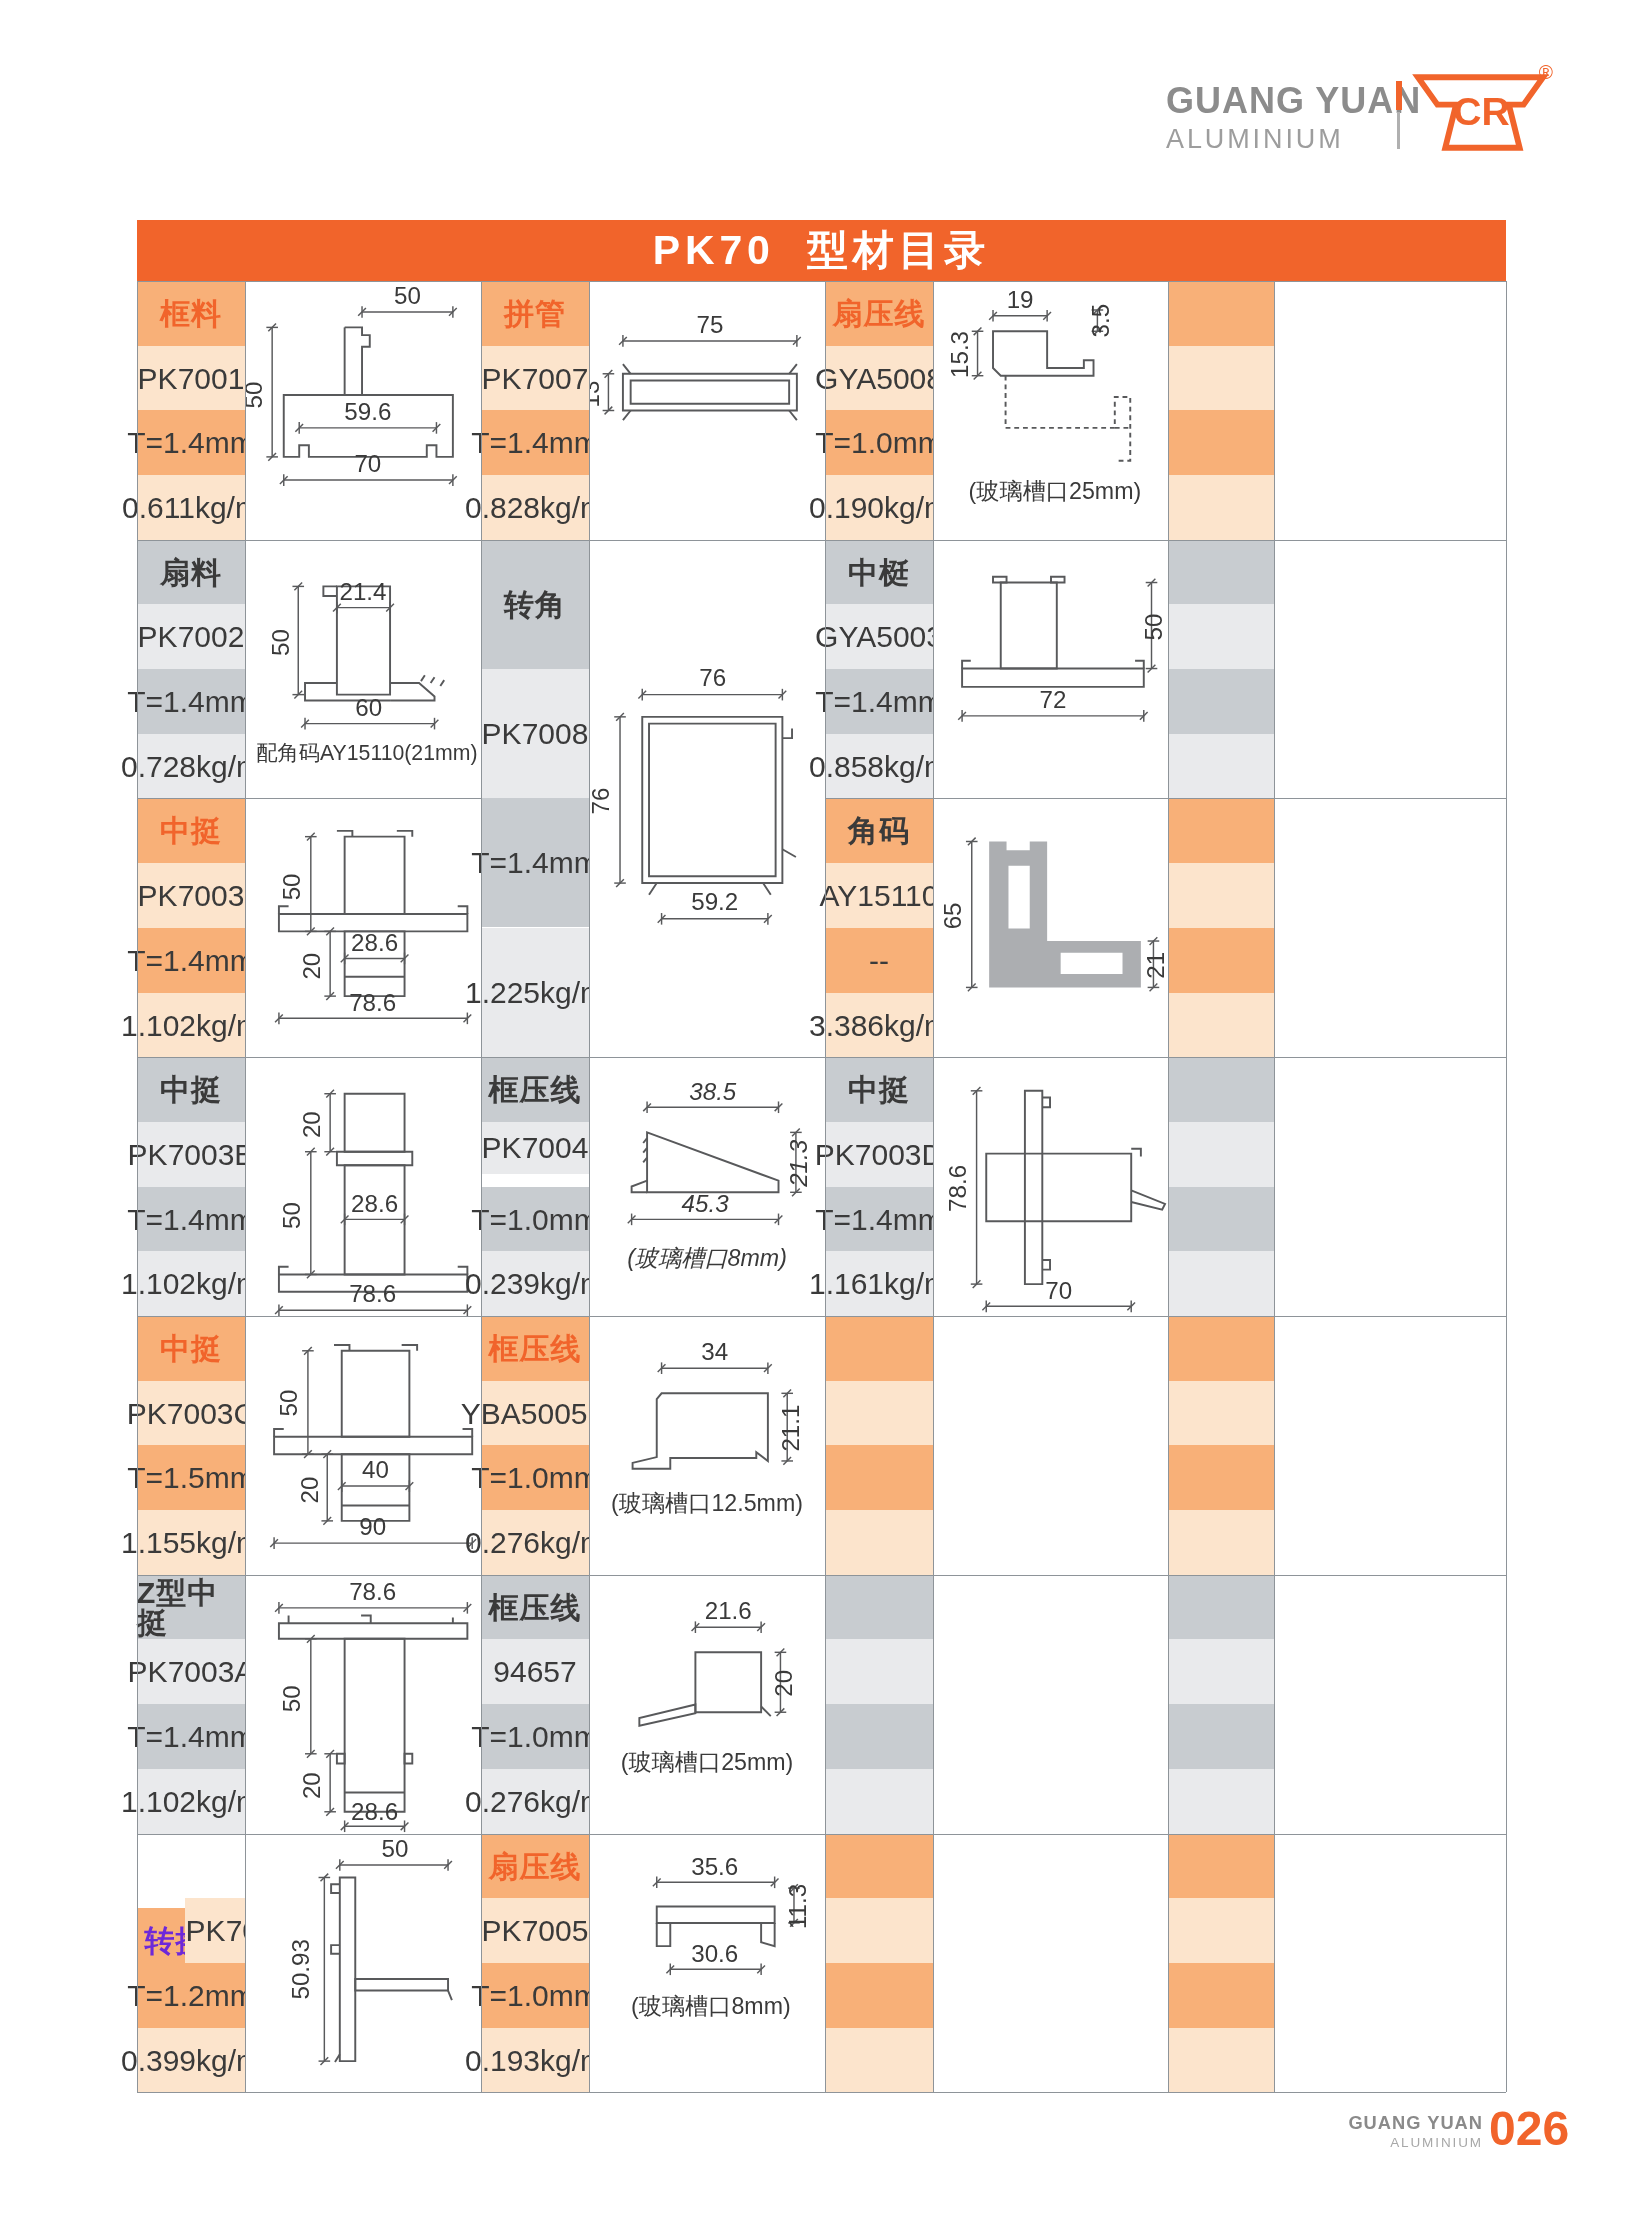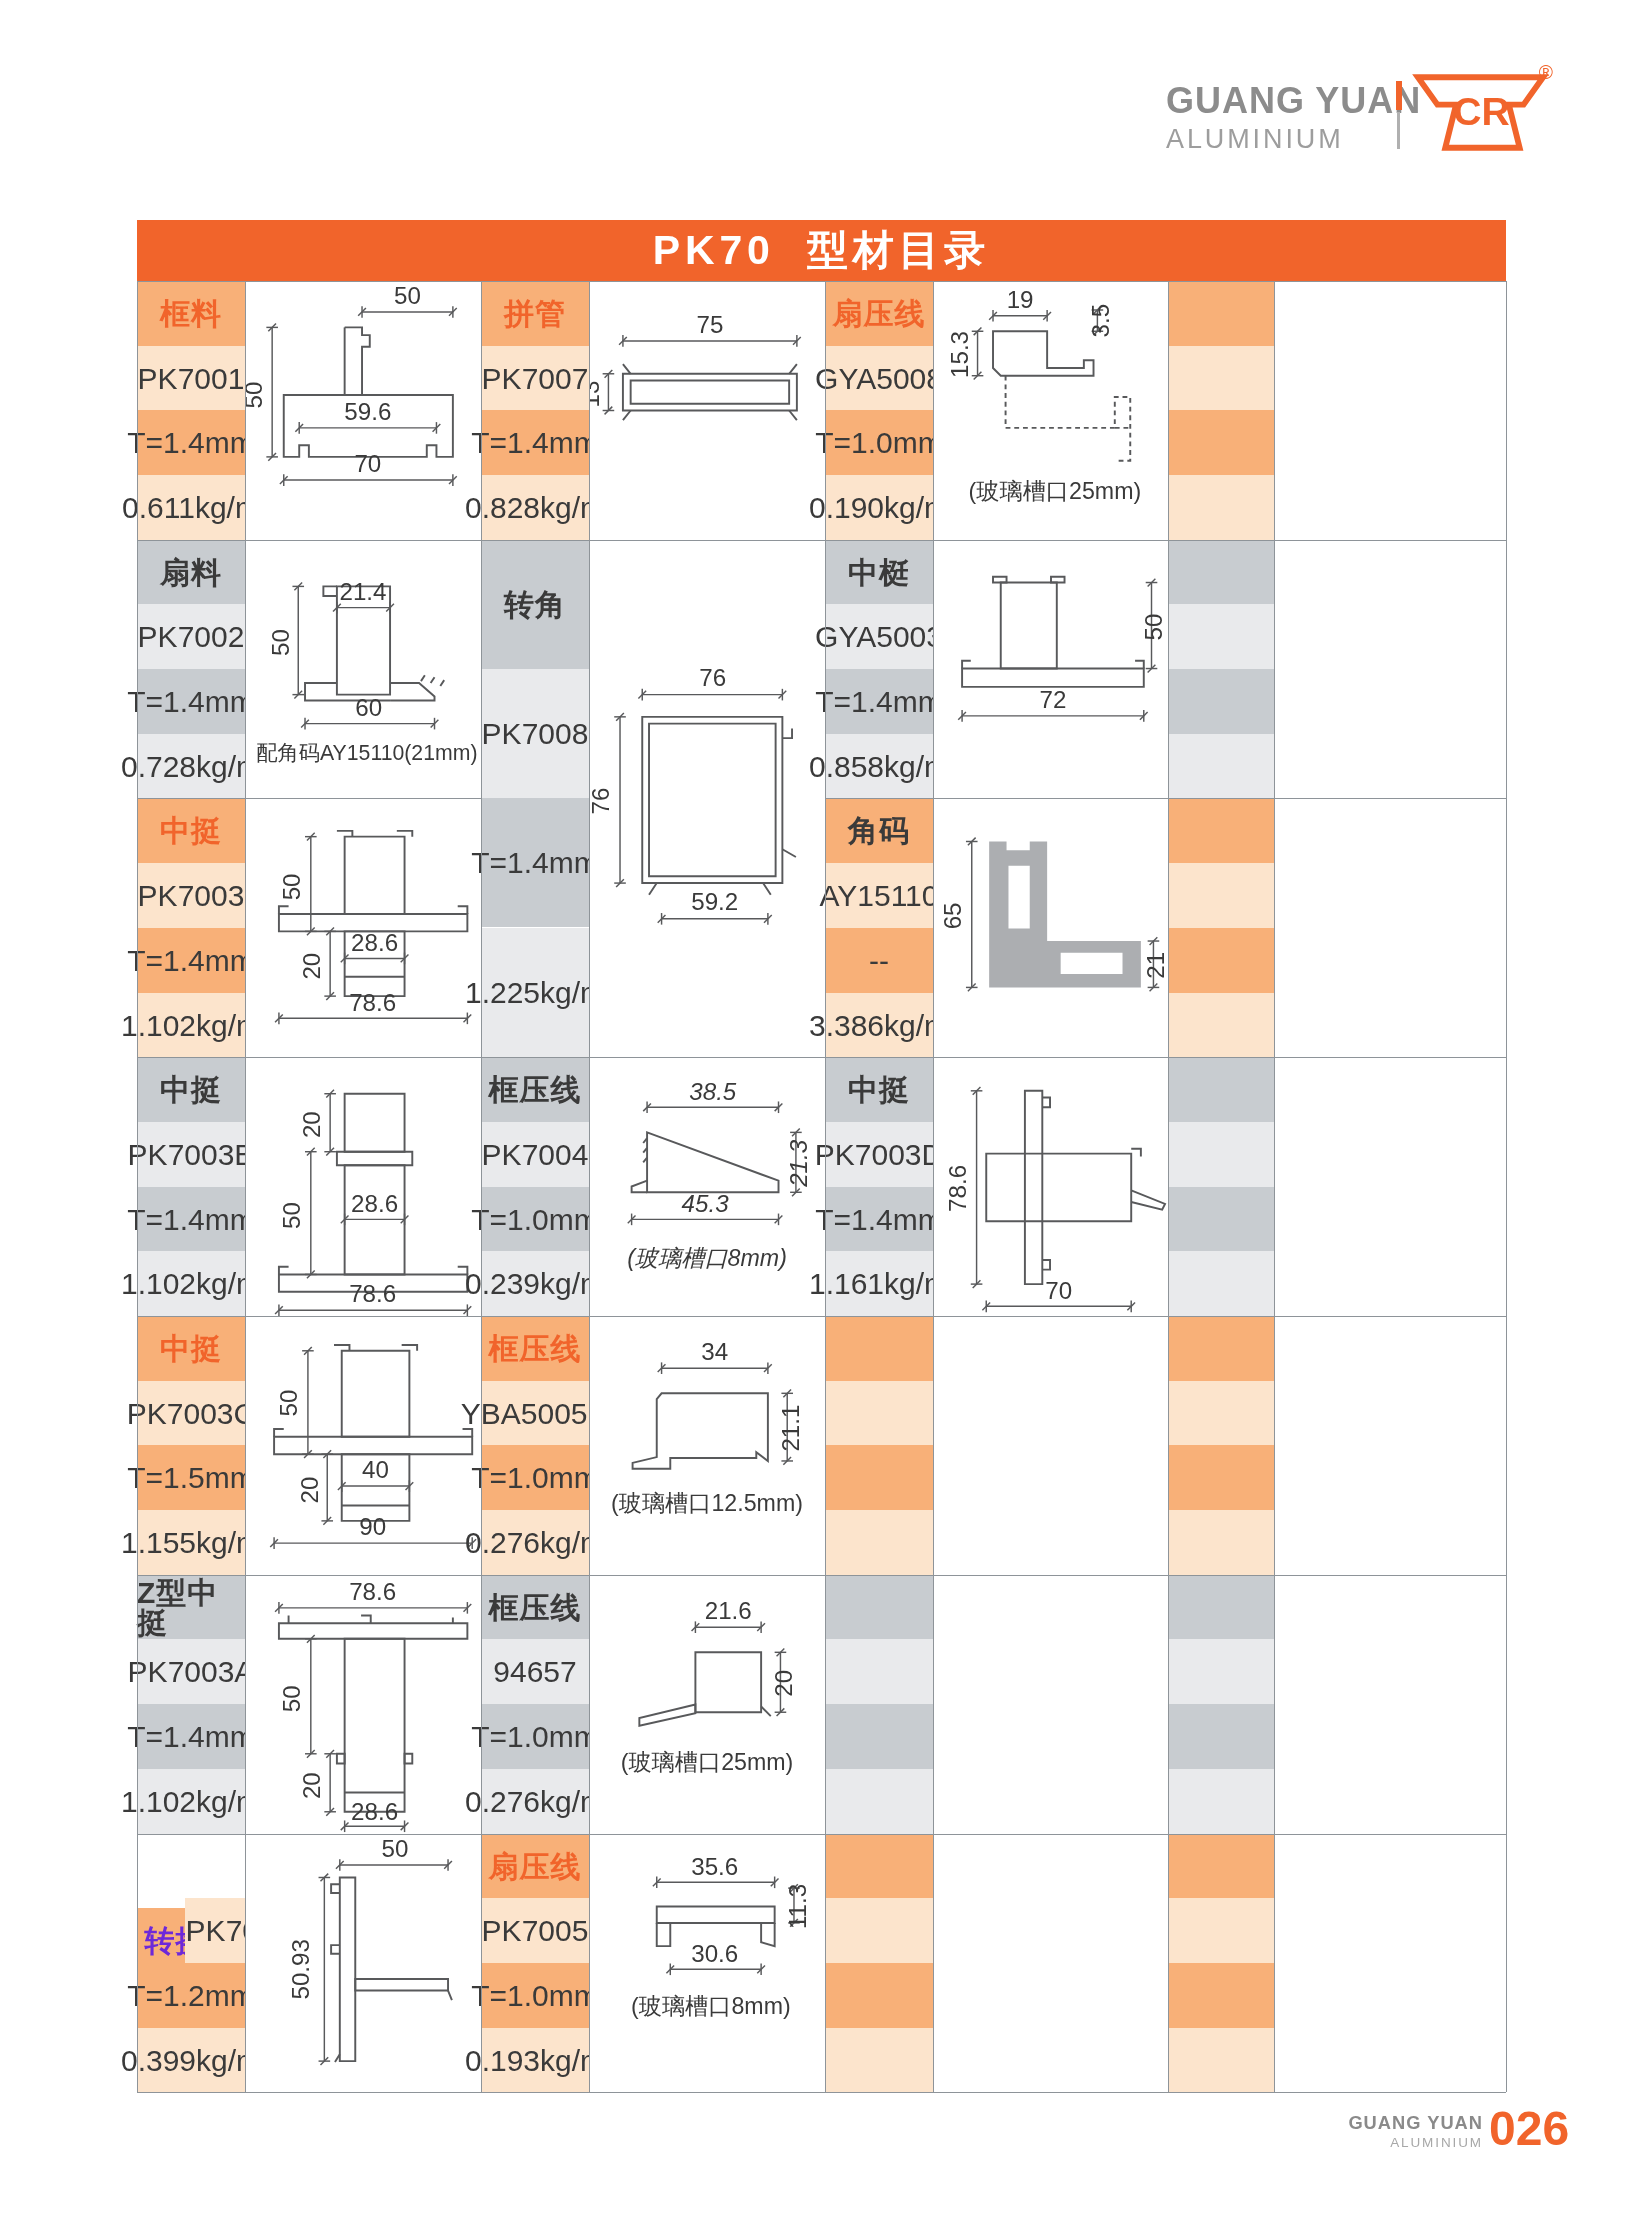--- a/index.html
+++ b/index.html
@@ -390,21 +390,21 @@
           <g stroke="#58595B" stroke-width="1.5">
             <line x1="75" y1="392" x2="185" y2="392"></line>
             <line x1="75" y1="386" x2="75" y2="398"></line>
             <line x1="185" y1="386" x2="185" y2="398"></line>
             <line x1="71" y1="396" x2="79" y2="388"></line>
             <line x1="181" y1="396" x2="189" y2="388"></line>
           </g>
           <text x="130" y="383" text-anchor="middle" font-size="25" fill="#3A3A3A">59.2</text>
         </svg></div>
       <div class="cell cat" style="left: 481px; top: 1057px; width: 108px; height: 65px; background: rgb(200, 204, 208); color: rgb(58, 58, 58);">框压线</div>
-      <div class="cell" style="left: 481px; top: 1122px; width: 108px; height: 65px; background: rgb(233, 234, 236);">PK7004</div>
+      <div class="cell" style="left: 481px; top: 1122px; width: 108px; height: 52px; background: rgb(233, 234, 236);">PK7004</div>
       <div class="cell" style="left: 481px; top: 1187px; width: 108px; height: 65px; background: rgb(200, 204, 208);">T=1.0mm</div>
       <div class="cell" style="left: 481px; top: 1251px; width: 108px; height: 65px; background: rgb(233, 234, 236);">0.239kg/m</div>
       <div class="dcell" style="left: 589px; top: 1057px; width: 189px; height: 259px; font-style: italic;"><svg viewBox="0 0 244 268" width="236" height="259">
           <path d="M60,78 L196,128 V140 H60 Z" stroke-width="2" fill="none" stroke="#58595B"></path>
           <path d="M60,128 L44,134 V140 H60" stroke-width="2" fill="none" stroke="#58595B"></path>
           <path d="M60,84 l-4,5 M60,94 l-4,5 M60,104 l-4,5" stroke-width="2" fill="none" stroke="#58595B"></path>
           <g stroke="#58595B" stroke-width="1.5">
             <line x1="60" y1="52" x2="196" y2="52"></line>
             <line x1="60" y1="46" x2="60" y2="58"></line>
             <line x1="196" y1="46" x2="196" y2="58"></line>

